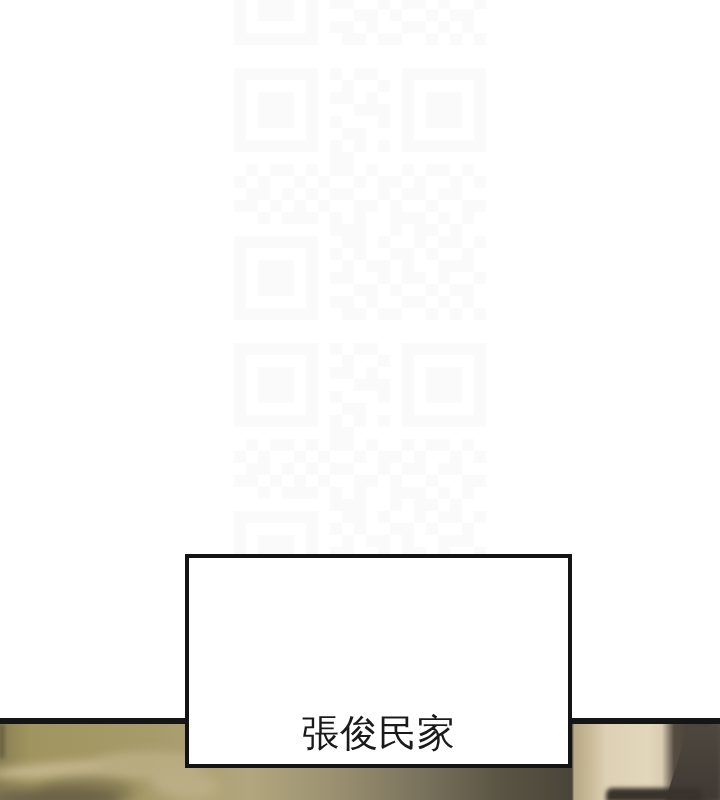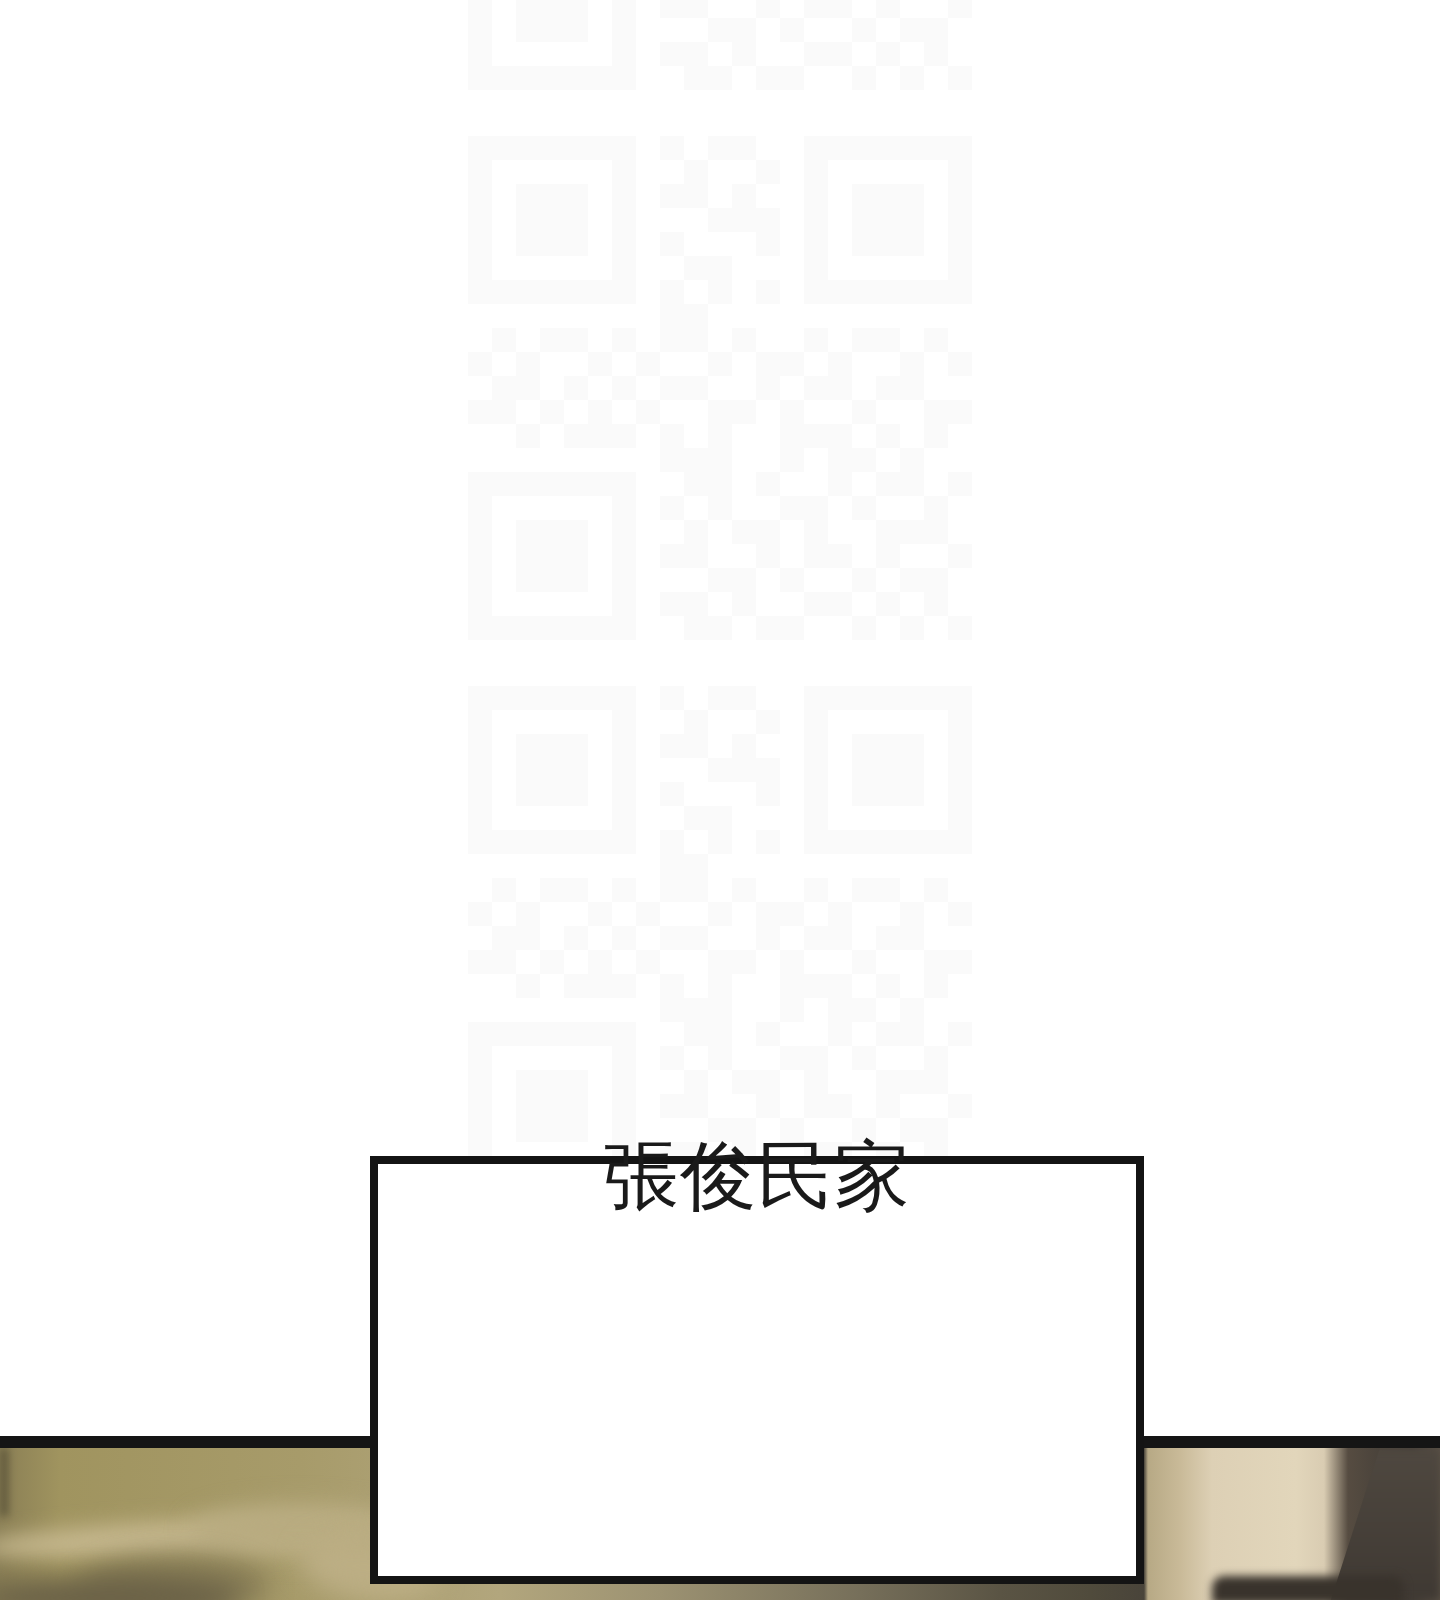--- a/index.html
+++ b/index.html
@@ -98,28 +98,28 @@
     left: 606px; top: 64px; width: 96px; height: 14px;
     background: #39332c;
     border-radius: 6px 6px 0 0;
     filter: blur(2px);
   }
 
   
   .caption-box {
     position: absolute;
     left: 185px;
-    top: 578px;
+    top: 554px;
     width: 387px;
     height: 214px;
     box-sizing: border-box;
     background: #ffffff;
     border: 4px solid #141414;
     display: flex;
-    align-items: flex-start;
+    align-items: flex-end;
     justify-content: center;
     z-index: 5;
   }
   .caption-text {
     font-size: 38px;
     line-height: 1;
     letter-spacing: 0.5px;
     color: #1a1a1a;
     font-weight: 400;
     transform: translateY(-12px);

